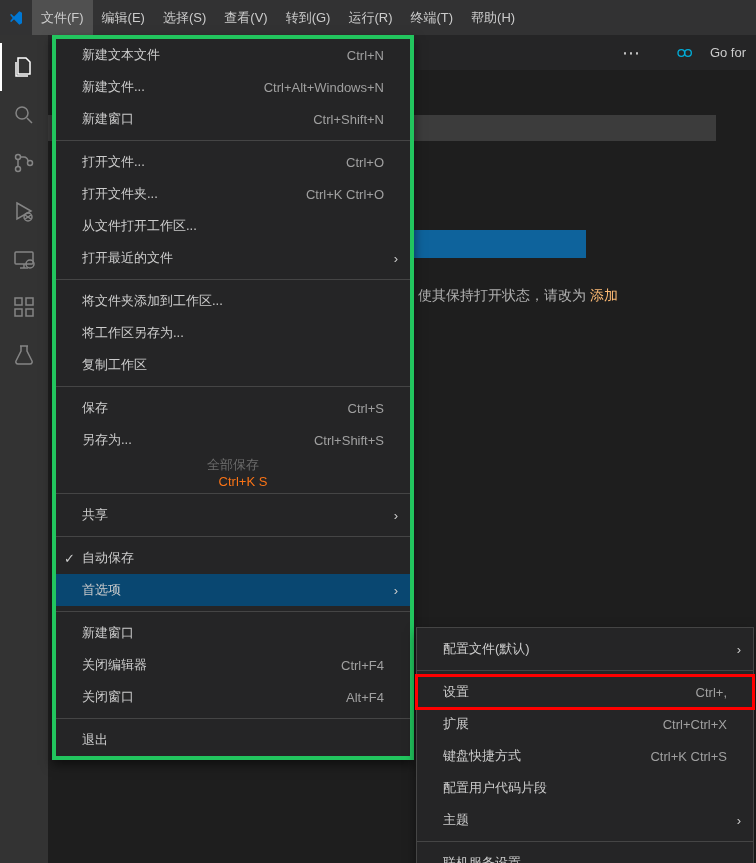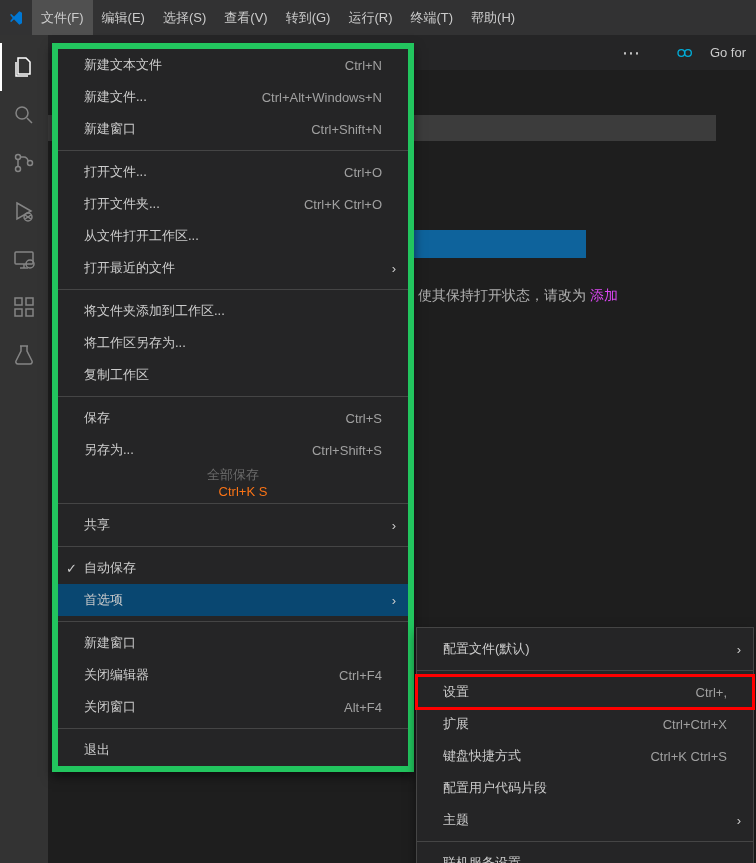--- a/index.html
+++ b/index.html
@@ -119,25 +119,24 @@
     }
     .go-logo {
       width: 16px;
       height: 16px;
       display: inline-flex;
       align-items: center;
     }
     .dropdown-menu {
       position: absolute;
       background: #252526;
-      border: 6px solid #22c55e;
+      border: 4px solid #22c55e;
       box-shadow: 0 5px 10px rgba(0,0,0,0.5);
       z-index: 100;
       min-width: 360px;
-      margin-top: 8px;
     }
     .dropdown-menu.file-menu {
       top: 35px;
       left: 52px;
       width: 362px;
     }
     .menu-row {
       display: flex;
       align-items: center;
       padding: 0 26px 0 26px;
@@ -196,21 +195,21 @@
     }
     .content-text {
       position: absolute;
       top: 252px;
       left: 0;
       right: 0;
       color: #b0b0b0;
       font-size: 14px;
     }
     .content-link {
-      color: #d946ef;
+      color: #fdba74;
       font-family: Liberation Serif, serif;
     }
     .hidden-bar {
       position: absolute;
       top: 80px;
       left: 0;
       right: 40px;
       height: 26px;
       background: #3c3c3c;
     }

